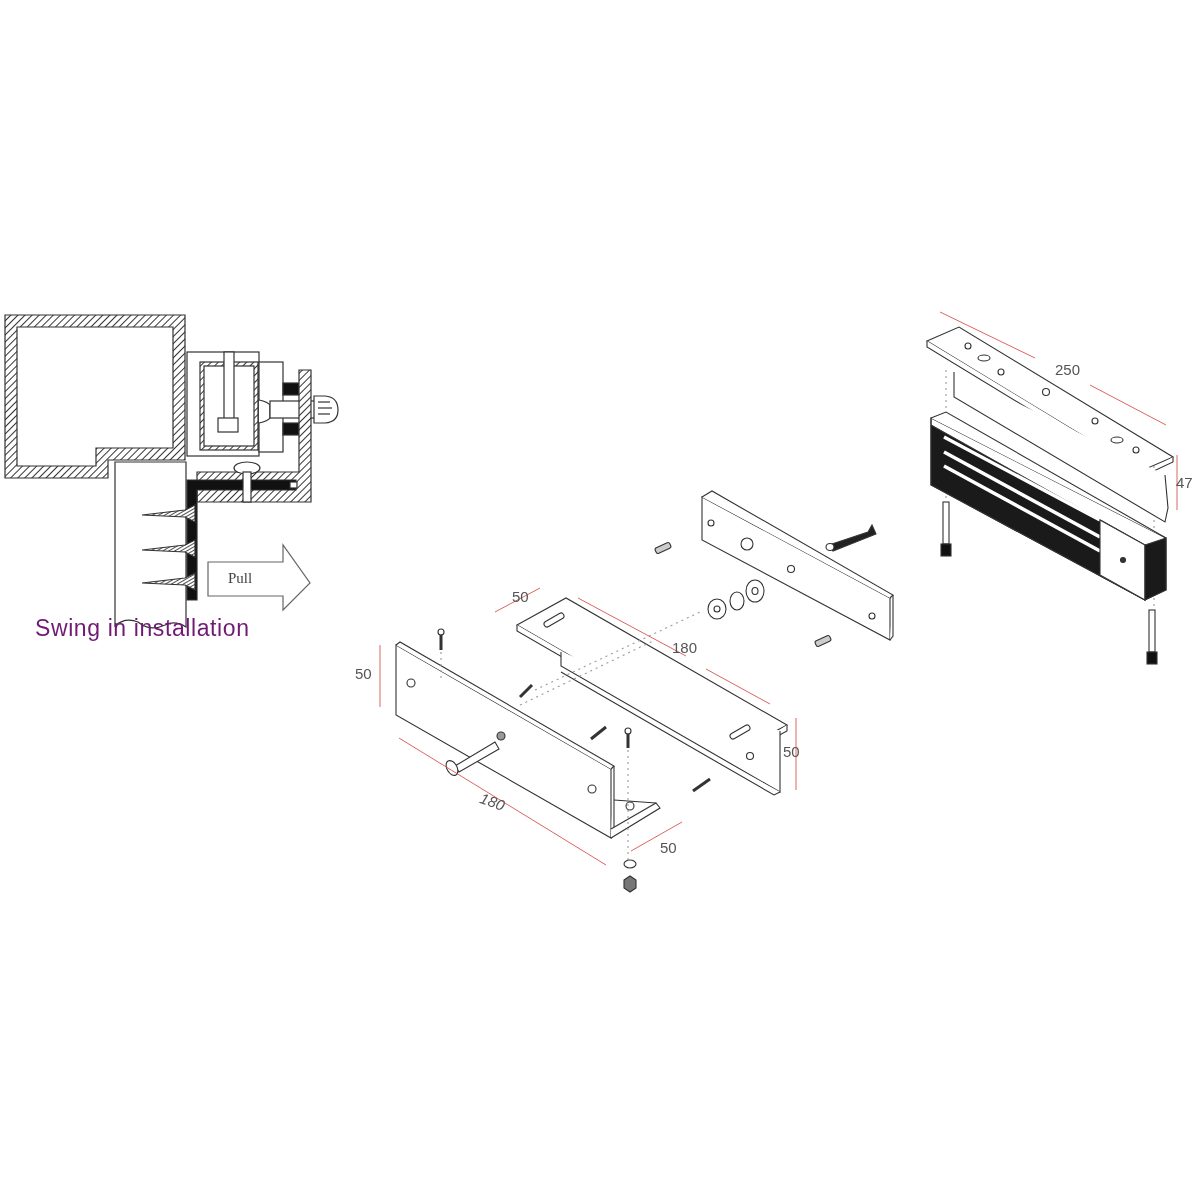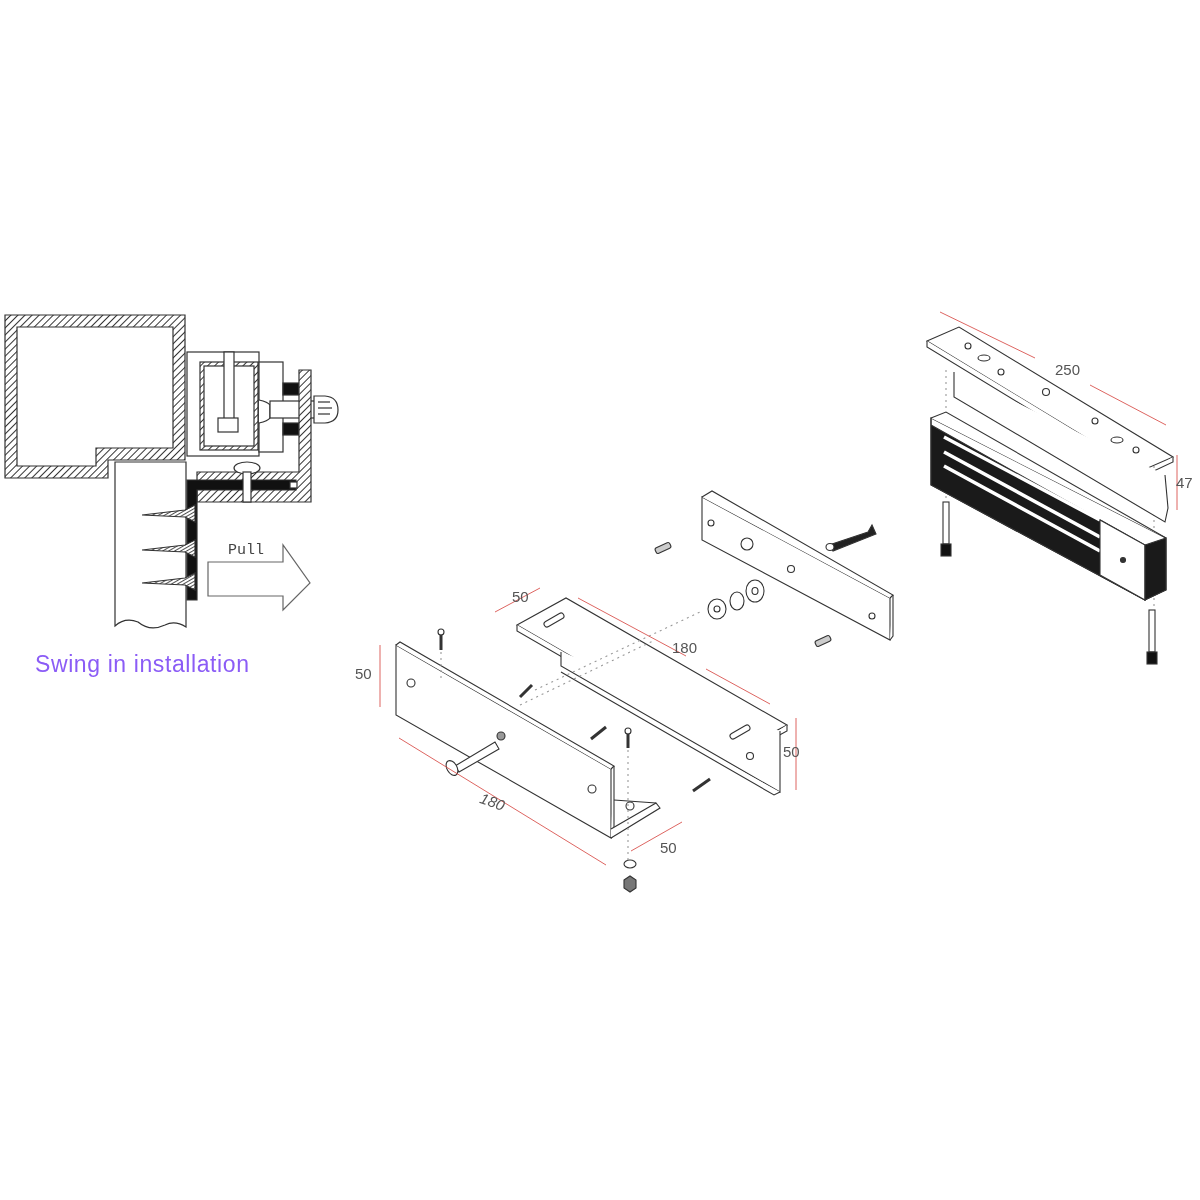--- a/index.html
+++ b/index.html
@@ -1,20 +1,20 @@
 <!DOCTYPE html>
 <html><head>
 <meta charset="utf-8">
 <style>
   html, body { margin: 0; padding: 0; background: #ffffff; }
   body { width: 1200px; height: 1200px; position: relative; overflow: hidden; font-family: "Liberation Sans", sans-serif; }
   #canvas { position: absolute; left: 0; top: 0; width: 1200px; height: 1200px; }
   .lbl { font-family: "Liberation Sans", sans-serif; fill: #555555; }
-  .caption { position: absolute; left: 35px; top: 651px; font-size: 23px; color: #8b5cf6; letter-spacing: 0.6px; font-family: "Liberation Sans", sans-serif; }
-  .pull { position: absolute; left: 228px; top: 542px; font-size: 15px; color: #444444; font-family: Liberation Mono, monospace; }
+  .caption { position: absolute; left: 35px; top: 615px; font-size: 23px; color: #701a75; letter-spacing: 0.6px; font-family: "Liberation Sans", sans-serif; }
+  .pull { position: absolute; left: 228px; top: 570px; font-size: 15px; color: #444444; font-family: Liberation Serif, serif; }
 </style>
 </head>
 <body>
 
 <svg id="canvas" viewBox="0 0 1200 1200" xmlns="http://www.w3.org/2000/svg">
   <defs>
     <pattern id="hatch" patternUnits="userSpaceOnUse" width="5" height="5" patternTransform="rotate(45)">
       <rect width="5" height="5" fill="#fff"></rect>
       <line x1="0" y1="0" x2="0" y2="5" stroke="#333" stroke-width="2"></line>
     </pattern>

